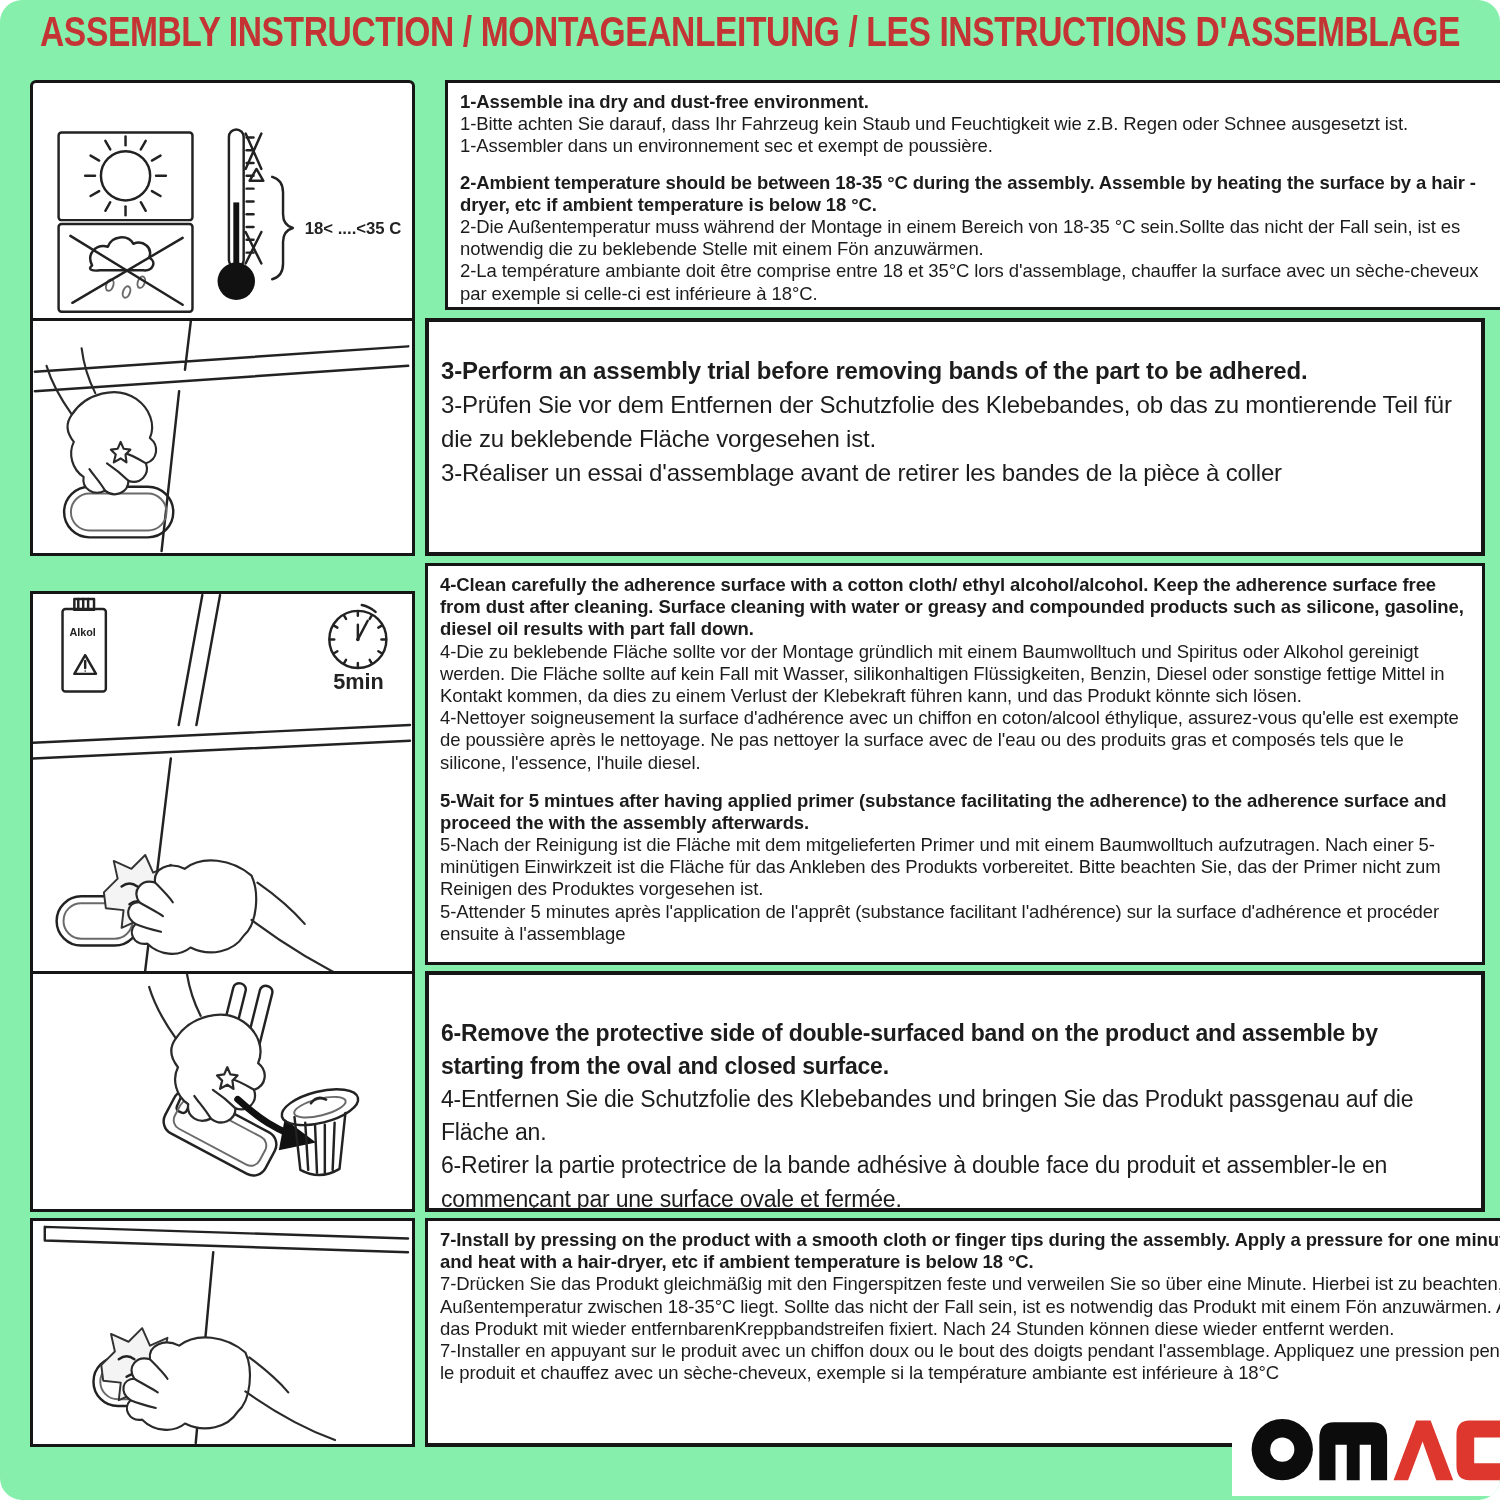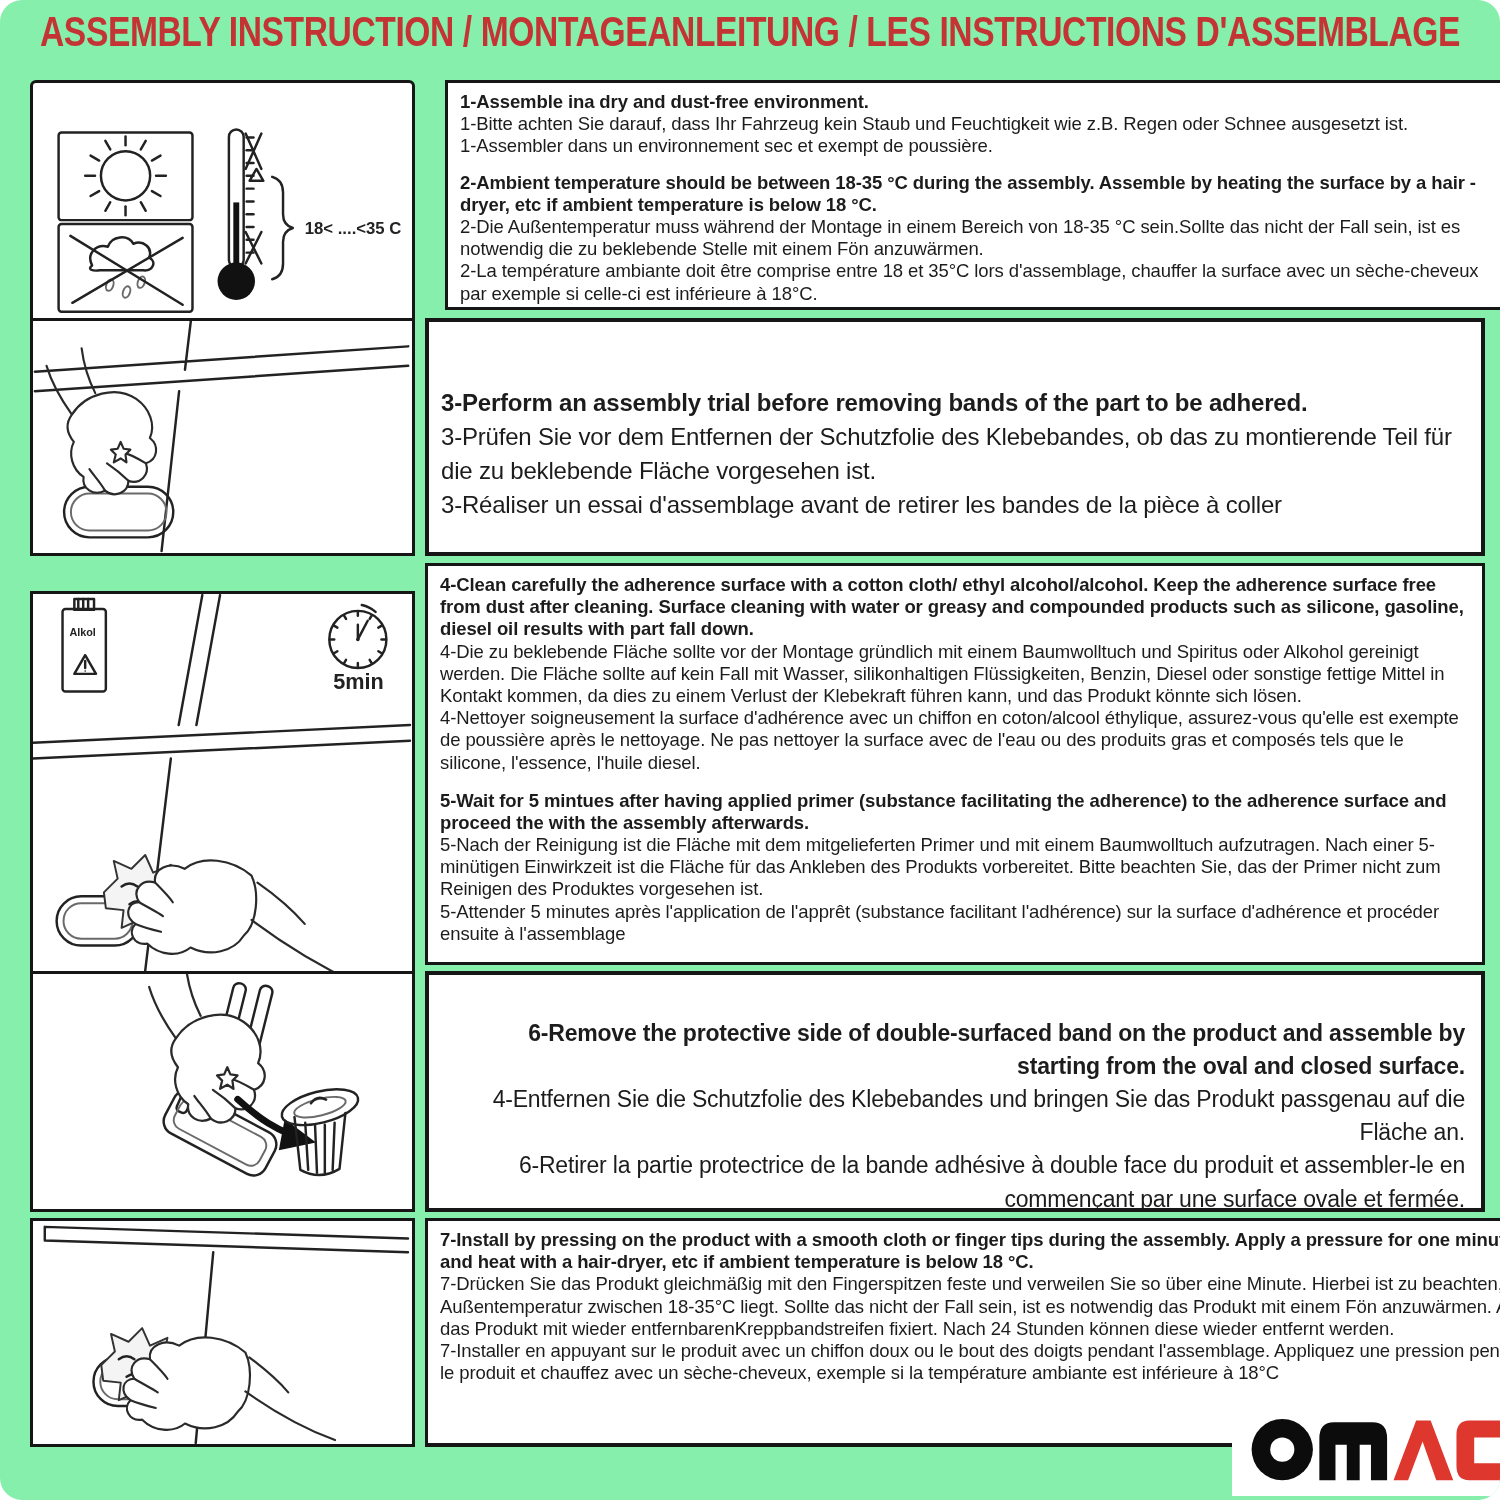--- a/index.html
+++ b/index.html
@@ -14,37 +14,37 @@
     transform:scaleX(0.80); transform-origin:left center;
   }
   .box { position:absolute; border:3px solid #161616; background:#fff; box-sizing:border-box; overflow:hidden; }
   #box-l1 {left:30px;  top:80px;   width:385px; height:298px; border-radius:6px;}
   #box-r1 {left:425px; top:80px;   width:1060px; height:230px;margin-left:20px;}
   #box-l2 {left:30px;  top:318px;  width:385px; height:238px;}
   #box-r2 {left:425px; top:318px;  width:1060px; height:238px; border-width:4px;}
   #box-l3 {left:30px;  top:563px;  width:385px; height:402px;margin-top:28px;}
   #box-r3 {left:425px; top:563px;  width:1060px; height:402px;}
   #box-l4 {left:30px;  top:971px;  width:385px; height:241px;}
-  #box-r4 {left:425px; top:971px;  width:1060px; height:241px; border-width:4px;text-align:right;}
+  #box-r4 {left:425px; top:971px;  width:1060px; height:241px; border-width:4px;}
   #box-l5 {left:30px;  top:1218px; width:385px; height:229px;}
   #box-r5 {left:425px; top:1218px; width:1259px; height:229px; border-bottom:none;}
   #bottom-line { position:absolute; left:425px; top:1443px; width:815px; height:4px; background:#161616; }
   #logo-wrap {
     position:absolute; left:1232px; top:1400px; width:268px; height:96px; background:#fff;
     display:flex; align-items:center; justify-content:flex-end;
   }
   .illus { position:absolute; left:0; top:0; width:100%; height:100%; }
   .ln  { stroke:#222; stroke-width:2.5; fill:none; stroke-linecap:round; stroke-linejoin:round; }
   .ln2 { stroke:#6a6a6a; stroke-width:2; fill:none; stroke-linecap:round; }
   .hand path { stroke:#2a2a2a; stroke-width:2.2; stroke-linecap:round; stroke-linejoin:round; }
   .cloth { fill:#f4f4f4; stroke:#333; stroke-width:2; stroke-linejoin:round; }
   .pad { padding:8px 16px 0 12px; }
   .pad p { margin:0; }
   .t-s p { font-size:18.5px; line-height:1.2; letter-spacing:-0.1px; }
-  .t-m3 { padding:64px 16px 0 12px; }
+  .t-m3 { padding:32px 16px 0 12px; }
   .t-m3 p { font-size:24px; line-height:1.42; letter-spacing:-0.2px; }
   .t-m6 { padding:42px 16px 0 12px; }
   .t-m6 p { font-size:23px; line-height:1.44; letter-spacing:-0.2px; }
   .b { font-weight:700; }
   .gap14 { height:14px; } .gap16 { height:16px; }
   svg text { font-family:"Liberation Sans", sans-serif; fill:#222; }
 </style>
 </head>
 <body>
 

